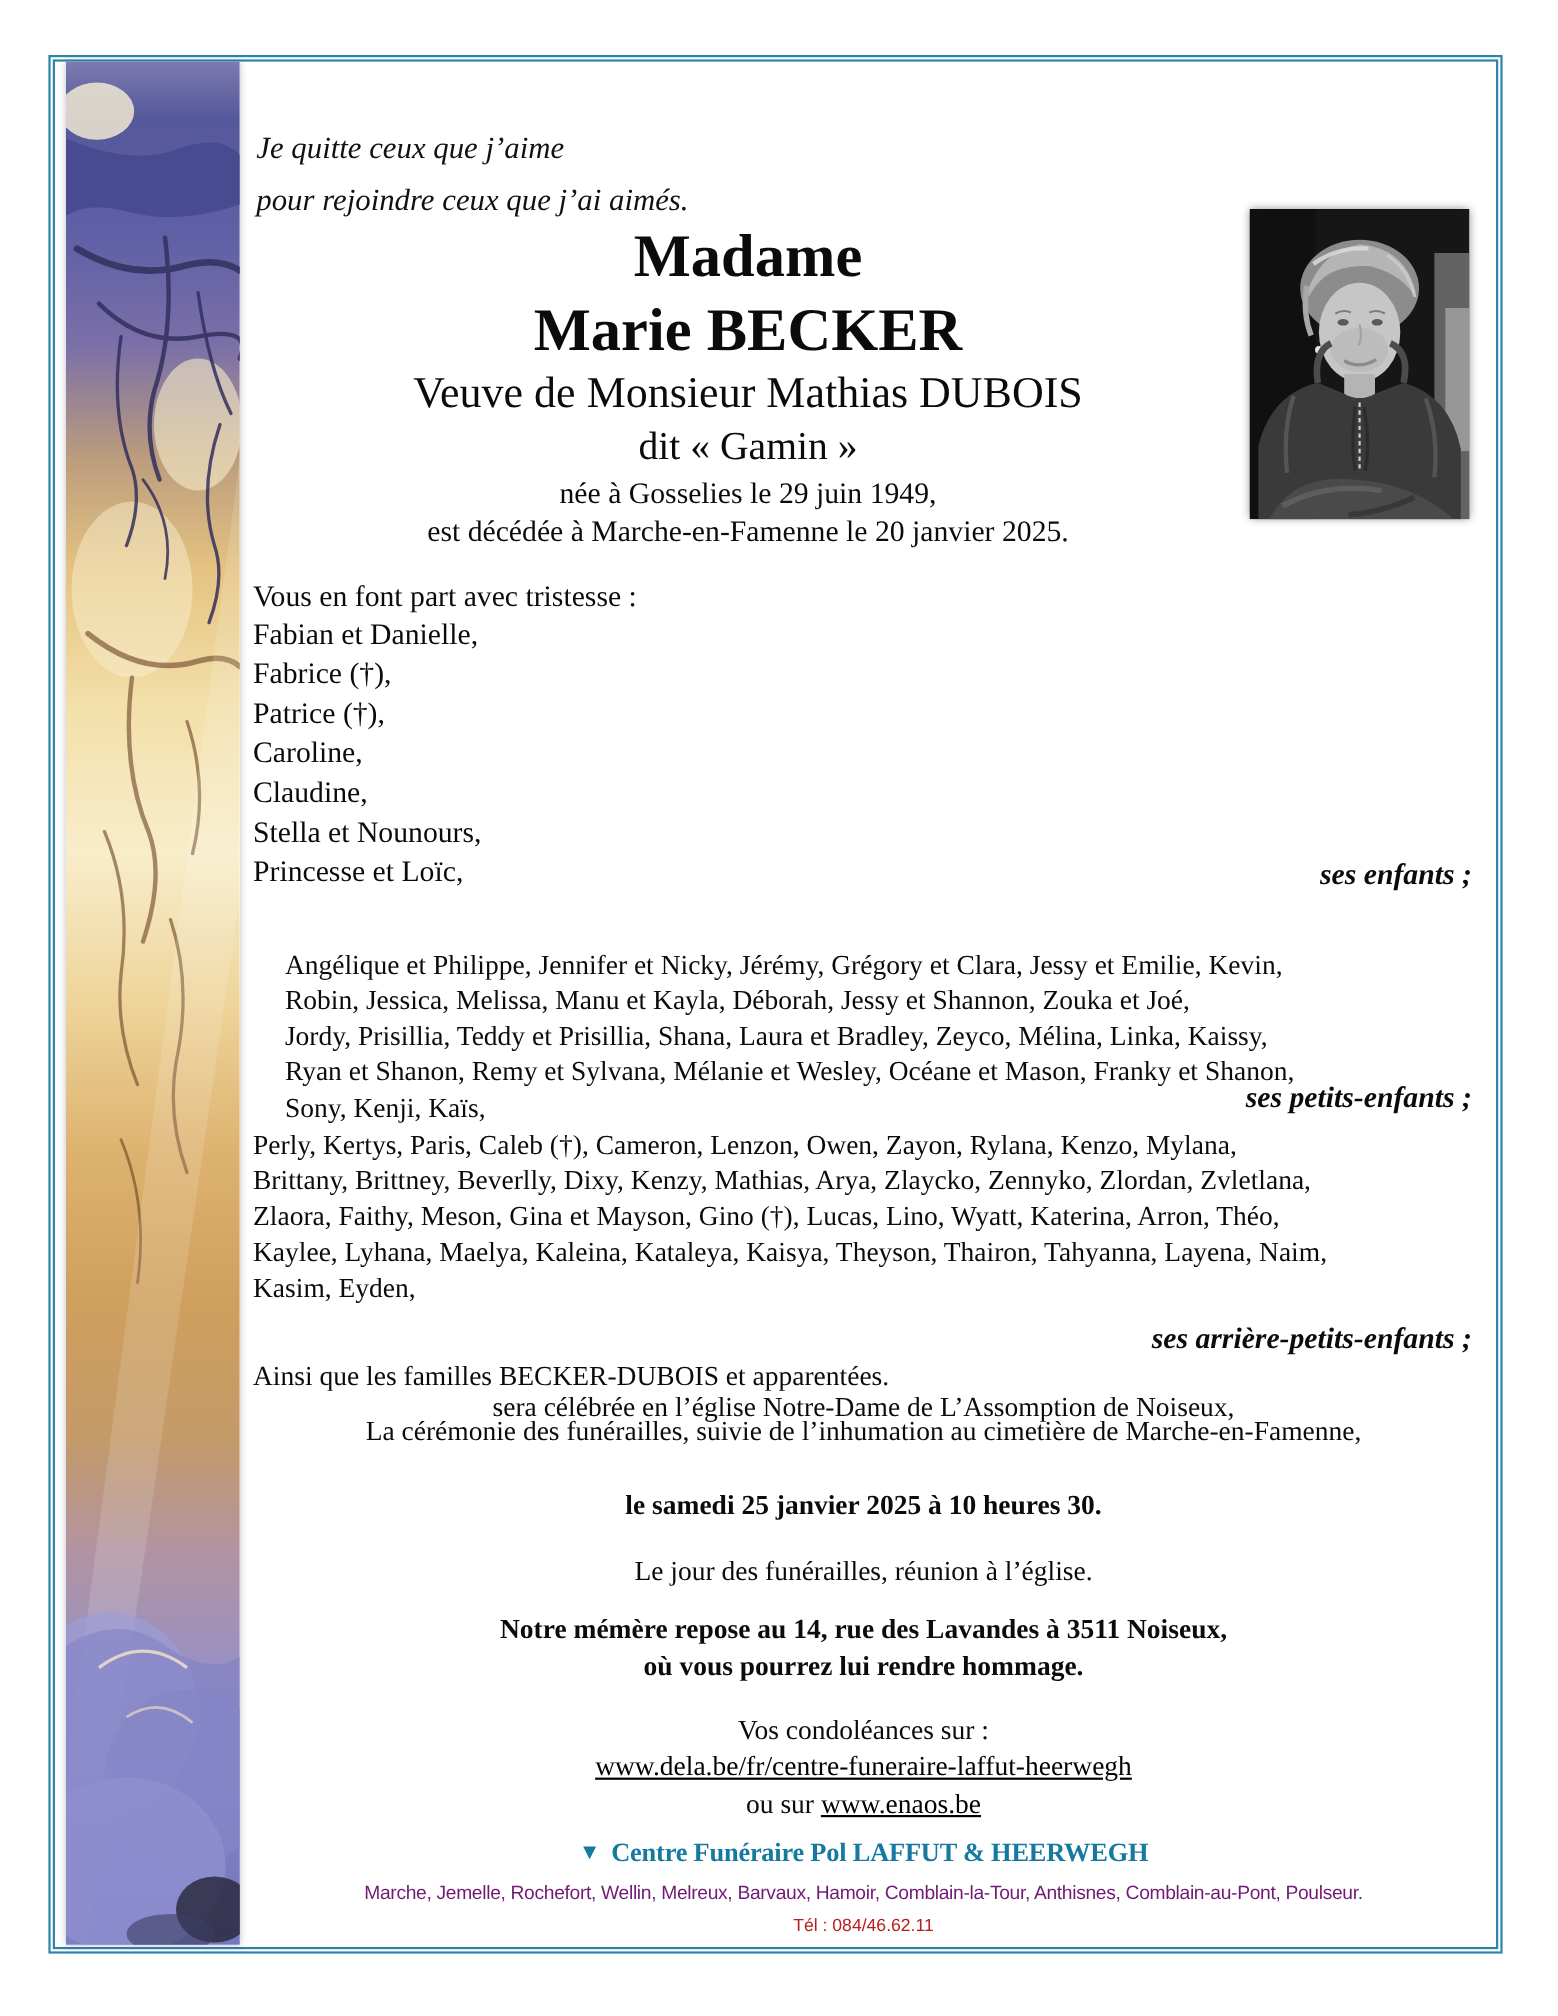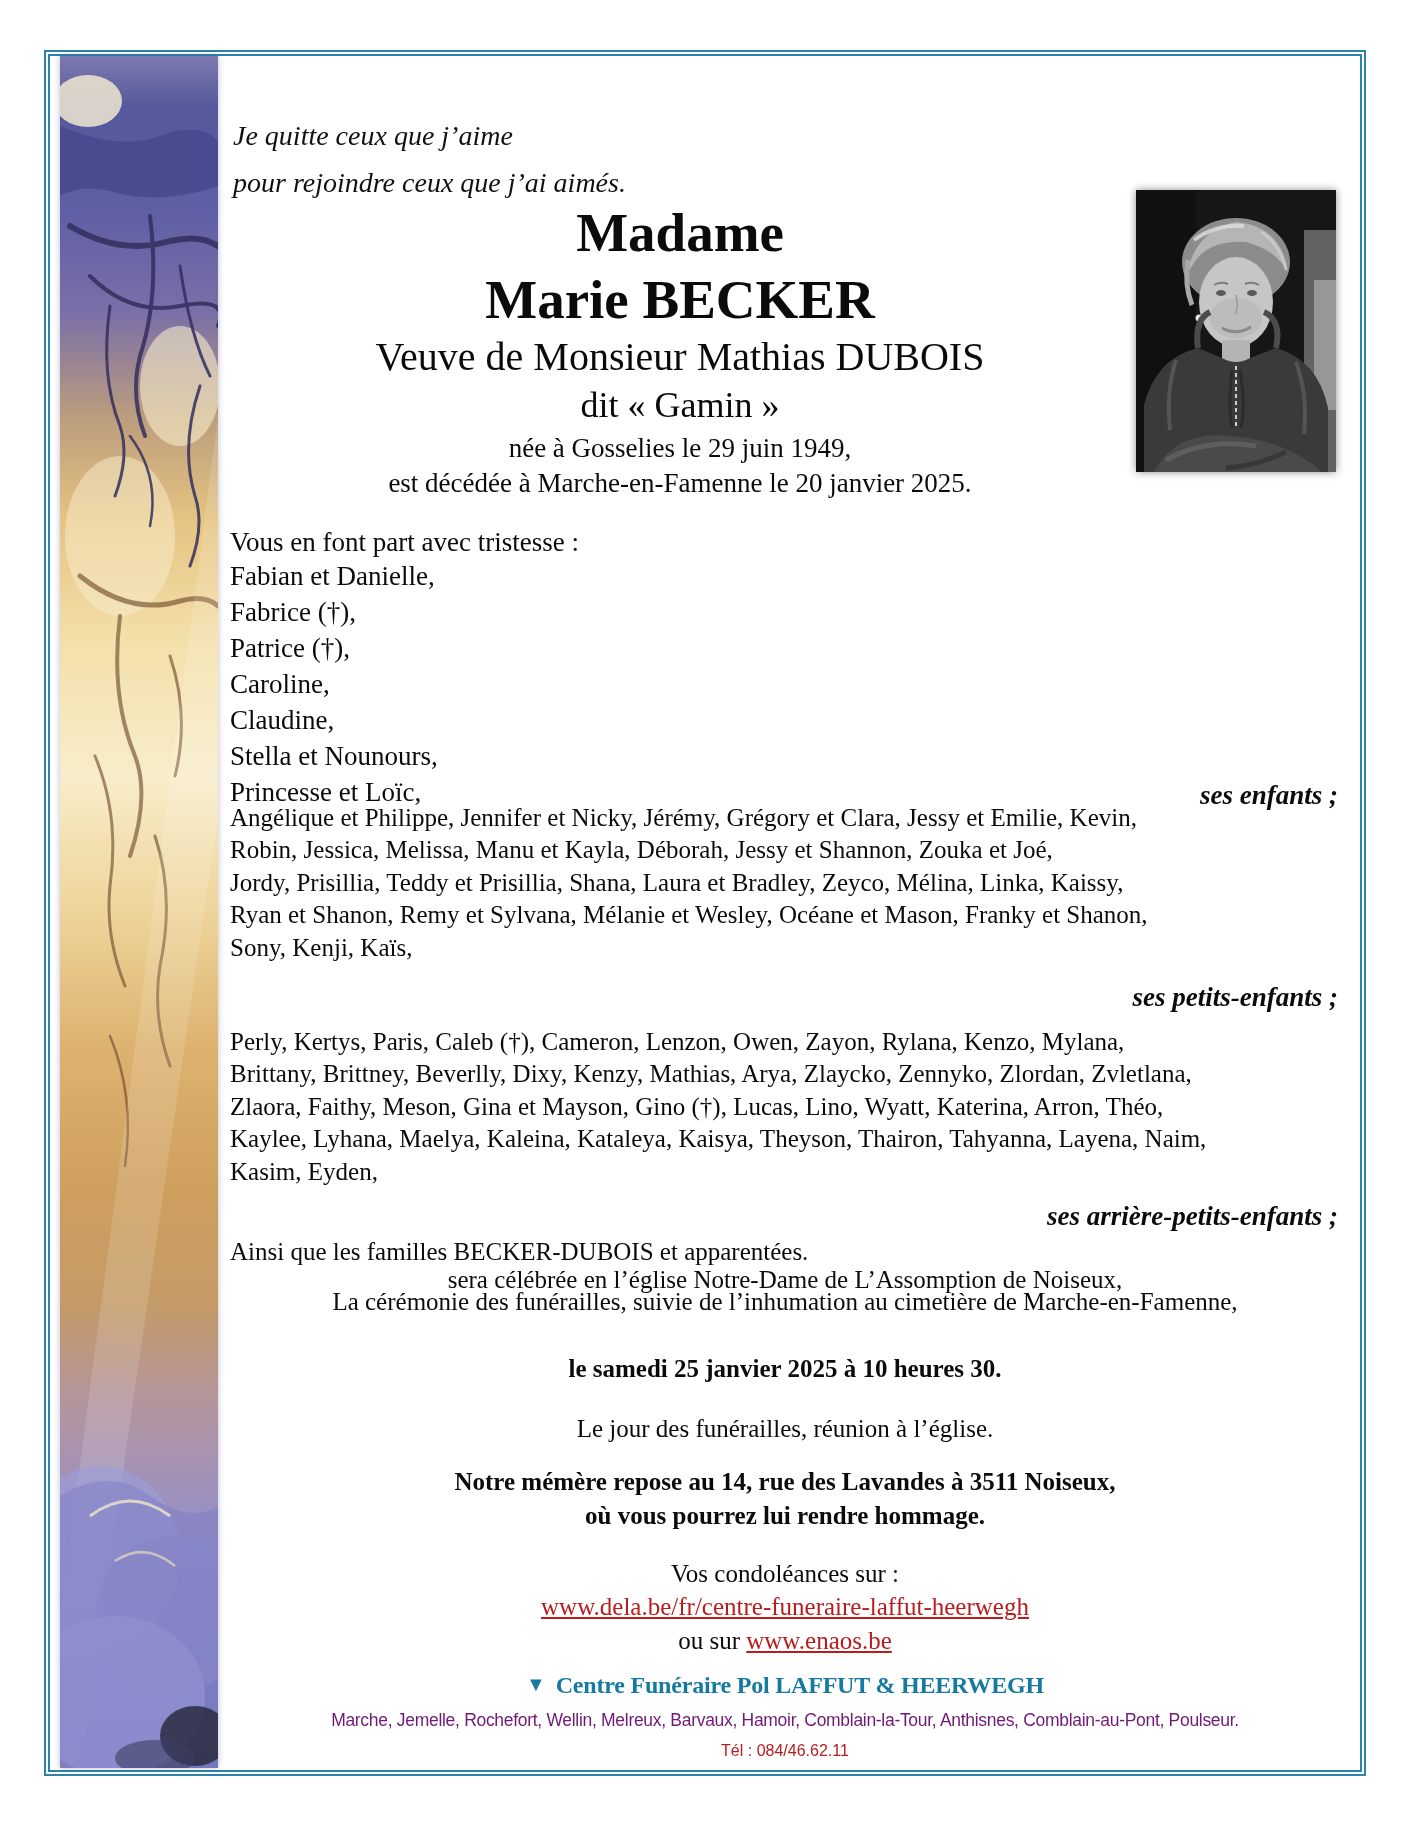--- a/index.html
+++ b/index.html
@@ -33,21 +33,21 @@
   }
   .photo svg { display:block; width:100%; height:100%; }
   .body-left { position:absolute; left:230px; font-size:27px; line-height:36px; }
   .para { position:absolute; left:230px; width:1115px; font-size:25px; line-height:32.4px; }
   .rlabel {
     position:absolute; left:230px; width:1108px; text-align:right;
     font-weight:bold; font-style:italic; font-size:27px; line-height:1;
   }
   .ccol { position:absolute; left:230px; width:1110px; text-align:center; font-size:25px; line-height:1.3; }
   .bold { font-weight:bold; }
-  .link { color:#b91c1c; text-decoration:underline; cursor:pointer; }
+  .link { color:#000000; text-decoration:underline; cursor:pointer; }
   .teal-name {
     position:absolute; left:230px; width:1110px; text-align:center;
     font-family:Liberation Serif, serif;
     font-weight:bold; font-size:24px; color:#16799f; letter-spacing:-0.2px;
   }
   .teal-name .tri { font-size:20px; position:relative; top:-2px; margin-right:10px; color:#16799f; }
   .teal-cities {
     position:absolute; left:230px; width:1110px; text-align:center;
     font-family:"Liberation Sans","DejaVu Sans",sans-serif;
     font-size:17.5px; color:#701a75; letter-spacing:-0.3px;
@@ -187,21 +187,21 @@
     <div>Fabian et Danielle,</div>
     <div>Fabrice (†),</div>
     <div>Patrice (†),</div>
     <div>Caroline,</div>
     <div>Claudine,</div>
     <div>Stella et Nounours,</div>
     <div>Princesse et Loïc,</div>
   </div>
   <div class="rlabel" style="top:782px;">ses enfants ;</div>
 
-  <div class="para" style="top:802px;">
+  <div class="para" style="top:862px;margin-left:29px;">
     <div>Angélique et Philippe, Jennifer et Nicky, Jérémy, Grégory et Clara, Jessy et Emilie, Kevin,</div>
     <div>Robin, Jessica, Melissa, Manu et Kayla, Déborah, Jessy et Shannon, Zouka et Joé,</div>
     <div>Jordy, Prisillia, Teddy et Prisillia, Shana, Laura et Bradley, Zeyco, Mélina, Linka, Kaissy,</div>
     <div>Ryan et Shanon, Remy et Sylvana, Mélanie et Wesley, Océane et Mason, Franky et Shanon,</div>
     <div>Sony, Kenji, Kaïs,</div>
   </div>
   <div class="rlabel" style="top:984px;">ses petits-enfants ;</div>
 
   <div class="para" style="top:1026px;">
     <div>Perly, Kertys, Paris, Caleb (†), Cameron, Lenzon, Owen, Zayon, Rylana, Kenzo, Mylana,</div>

